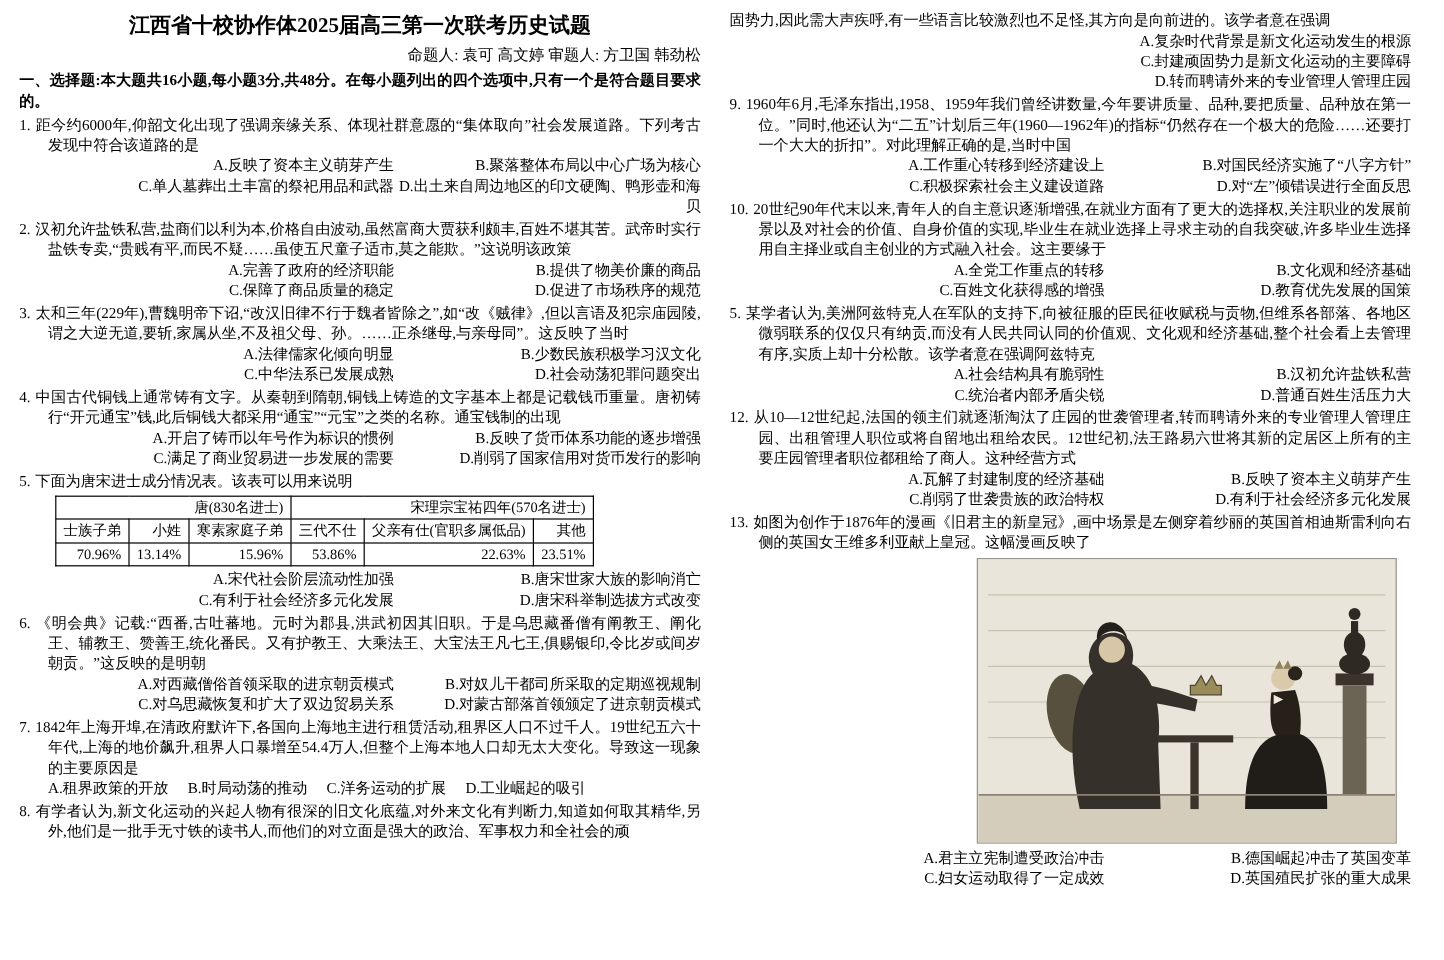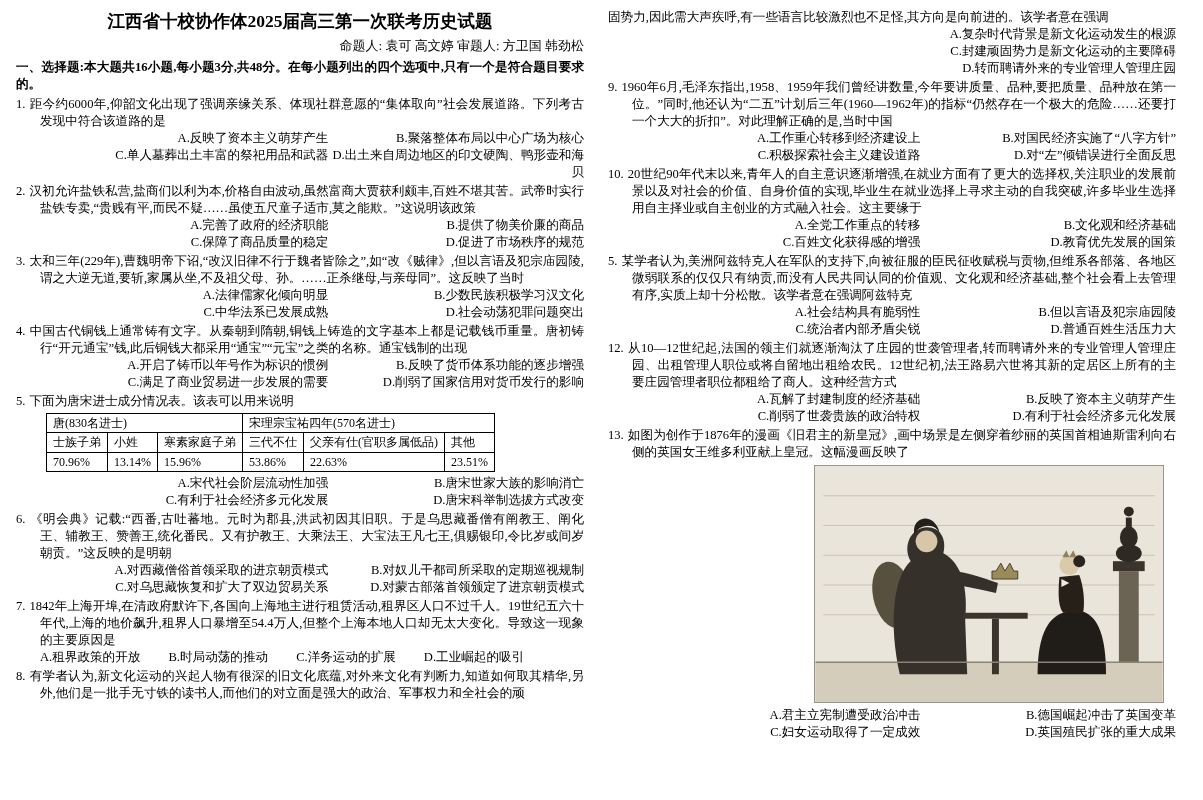--- a/index.html
+++ b/index.html
@@ -7,24 +7,24 @@
     font-family:"Liberation Serif","DejaVu Serif",serif; }
   .page { display:flex; gap:24px; padding:8px 8px 0 16px; }
   .col { flex:0 0 568px; width:568px; font-size:12.6px; line-height:1.35; text-align:justify; }
   .title { text-align:center; font-weight:bold; font-size:17.5px; margin:2px 0 3px; }
   .authors { text-align:right; font-size:13px; margin-bottom:5px; }
   .section { font-weight:bold; margin:1px 0 3px; }
   .q { margin:1px 0 2px; }
   .stem { padding-left:24px; text-indent:-24px; }
   .num { padding-right:4px; }
   .opts2 { display:grid; grid-template-columns:53% 47%; padding-left:24px; }
-  .opts4 { display:flex; gap:28px; padding-left:24px; flex-wrap:nowrap; }
+  .opts4 { display:flex; gap:16px; padding-left:24px; flex-wrap:nowrap; }
   .opts1 { padding-left:24px; }
   .opt { text-align:right; }
-  table.q5t { border-collapse:collapse; margin:3px 0 3px 30px; text-align:left;
+  table.q5t { border-collapse:collapse; margin:3px 0 3px 30px; text-align:right;
     font-size:12px; line-height:1.35; }
   table.q5t td { border:1px solid #000; padding:1px 6px; }
   .cartoon-wrap { width:350px; margin:4px 12px 4px auto; }
   .cartoon { display:block; width:350px; height:238px; border:1px solid #9a958a; background:#e9e5da; }
 </style>
 </head>
 <body>
 
 <div class="page">
 
@@ -160,21 +160,21 @@
         <div class="opt">B.文化观和经济基础</div>
         <div class="opt">C.百姓文化获得感的增强</div>
         <div class="opt">D.教育优先发展的国策</div>
       </div>
     </div>
 
     <div class="q">
       <div class="stem"><span class="num">5.</span><span>某学者认为,美洲阿兹特克人在军队的支持下,向被征服的臣民征收赋税与贡物,但维系各部落、各地区微弱联系的仅仅只有纳贡,而没有人民共同认同的价值观、文化观和经济基础,整个社会看上去管理有序,实质上却十分松散。该学者意在强调阿兹特克</span></div>
       <div class="opts2">
         <div class="opt">A.社会结构具有脆弱性</div>
-        <div class="opt">B.但以言语及犯宗庙园陵</div>
+        <div class="opt">B.汉初允许盐铁私营</div>
         <div class="opt">C.统治者内部矛盾尖锐</div>
         <div class="opt">D.普通百姓生活压力大</div>
       </div>
     </div>
 
     <div class="q">
       <div class="stem"><span class="num">12.</span><span>从10—12世纪起,法国的领主们就逐渐淘汰了庄园的世袭管理者,转而聘请外来的专业管理人管理庄园、出租管理人职位或将自留地出租给农民。12世纪初,法王路易六世将其新的定居区上所有的主要庄园管理者职位都租给了商人。这种经营方式</span></div>
       <div class="opts2">
         <div class="opt">A.瓦解了封建制度的经济基础</div>
         <div class="opt">B.反映了资本主义萌芽产生</div>

